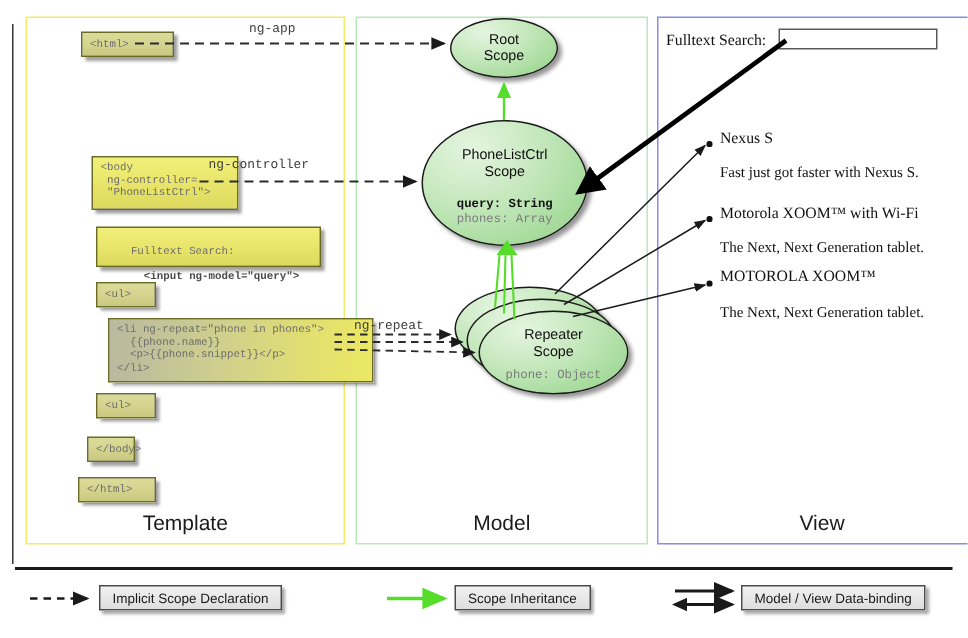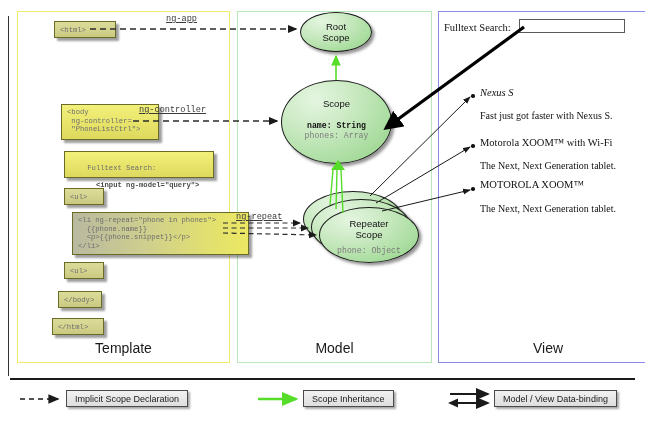--- a/index.html
+++ b/index.html
@@ -76,21 +76,21 @@
     color: #4a4a4a;
     font-weight: bold;
   }
 
   #box-html   { left: 26px;  top: 21px;  width: 62px;  height: 17px; padding-top: 4px; }
   #box-body   { left: 33px;  top: 104px; width: 98px;  height: 36px; }
   #box-search { left: 36px;  top: 151px; width: 150px; height: 27px; }
   #box-ul1    { left: 36px;  top: 188px; width: 40px;  height: 17px; padding-top: 4px; }
   #box-li     { left: 44px;  top: 212px; width: 177px; height: 43px; }
   #box-ul2    { left: 36px;  top: 262px; width: 40px;  height: 17px; padding-top: 4px; }
-  #box-cbody  { left: 30px;  top: 291px; width: 44px;  height: 17px; padding-top: 4px; }
+  #box-cbody  { left: 30px;  top: 291px; width: 32px;  height: 17px; padding-top: 4px; text-align: center; }
   #box-chtml  { left: 24px;  top: 318px; width: 52px;  height: 17px; padding-top: 4px; }
 
   
   .ellipse {
     position: absolute;
     border-radius: 50%;
     border: 1.4px solid #1b1b1b;
     background: radial-gradient(ellipse at 30% 22%, #e4f5e0 0%, #cbeac3 35%, #aadda0 72%, #93cf88 100%);
     box-shadow: 2.5px 2.5px 3px rgba(0,0,0,0.42);
     box-sizing: border-box;
@@ -159,37 +159,36 @@
     width: 3.5px; height: 3.5px;
     border-radius: 50%;
     background: #111;
   }
   .view-snippet {
     position: absolute;
     font-size: 10px;
     white-space: nowrap;
   }
   #vb1 { left: 471px; top: 94px; }
-  #vi1 { left: 480px; top: 87px; font-style: italic; }
+  #vi1 { left: 480px; top: 87px; }
   #vs1 { left: 480px; top: 110px; }
   #vb2 { left: 471px; top: 144px; }
   #vi2 { left: 480px; top: 137px; }
   #vs2 { left: 480px; top: 160px; }
   #vb3 { left: 471px; top: 187px; }
   #vi3 { left: 480px; top: 179px; }
   #vs3 { left: 480px; top: 203px; }
 
   
   .edge-label {
     position: absolute;
     font-family: "Liberation Mono", monospace;
     font-size: 8.6px;
     color: #3b3b3b;
     white-space: nowrap;
-    text-decoration: underline;
   }
   #lbl-ngapp      { left: 166px; top: 14px; }
   #lbl-ngctrl     { left: 139px; top: 105px; }
   #lbl-ngrepeat   { left: 236px; top: 212px; }
 
   
   #legend-rule {
     position: absolute;
     left: 10px; top: 378px;
     width: 625px; height: 2px;
@@ -261,23 +260,24 @@
   <div class="codebox olive" id="box-cbody">&lt;/body&gt;</div>
 
   <div class="codebox olive" id="box-chtml">&lt;/html&gt;</div>
 
   <div class="ellipse" id="ell-root">
     <div class="etitle">Root</div>
     <div class="etitle">Scope</div>
   </div>
 
   <div class="ellipse" id="ell-ctrl">
+    <div class="etitle">PhoneListCtrl</div>
     <div class="etitle">Scope</div>
     <div class="eprops">
-      <div class="strong">name: String</div>
+      <div class="strong">query: String</div>
       <div>phones: Array</div>
     </div>
   </div>
 
   <div class="ellipse" id="ell-rep3"></div>
   <div class="ellipse" id="ell-rep2"></div>
   <div class="ellipse" id="ell-rep1">
     <div class="etitle">Repeater</div>
     <div class="etitle">Scope</div>
     <div class="eprops">

